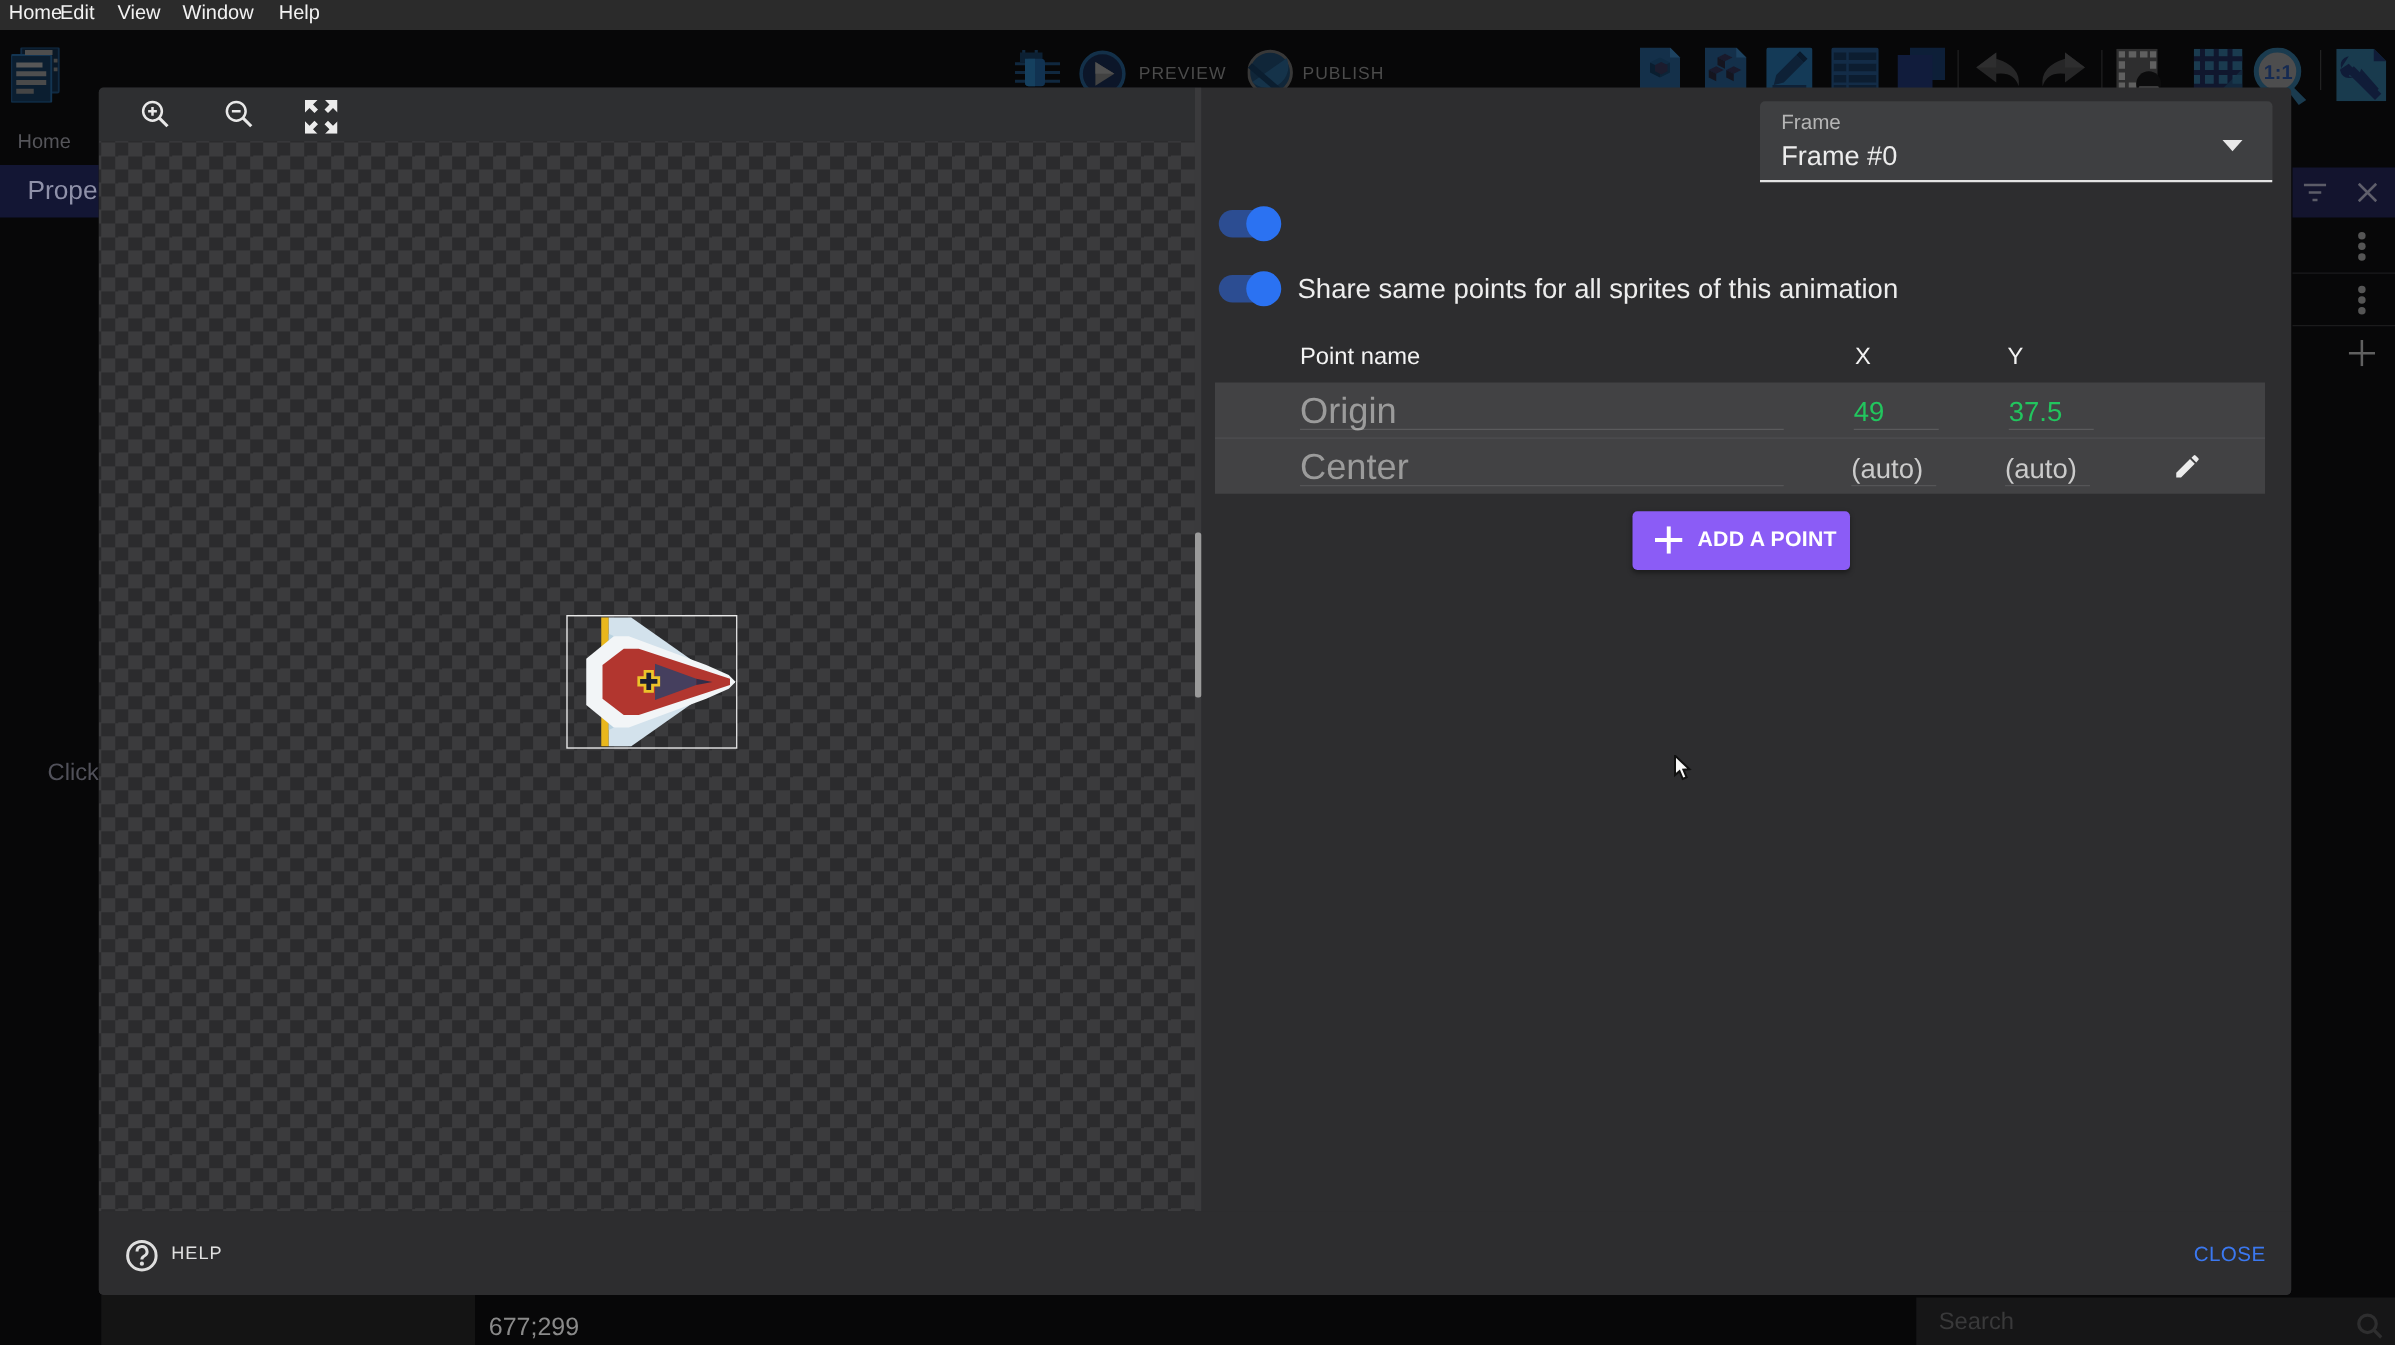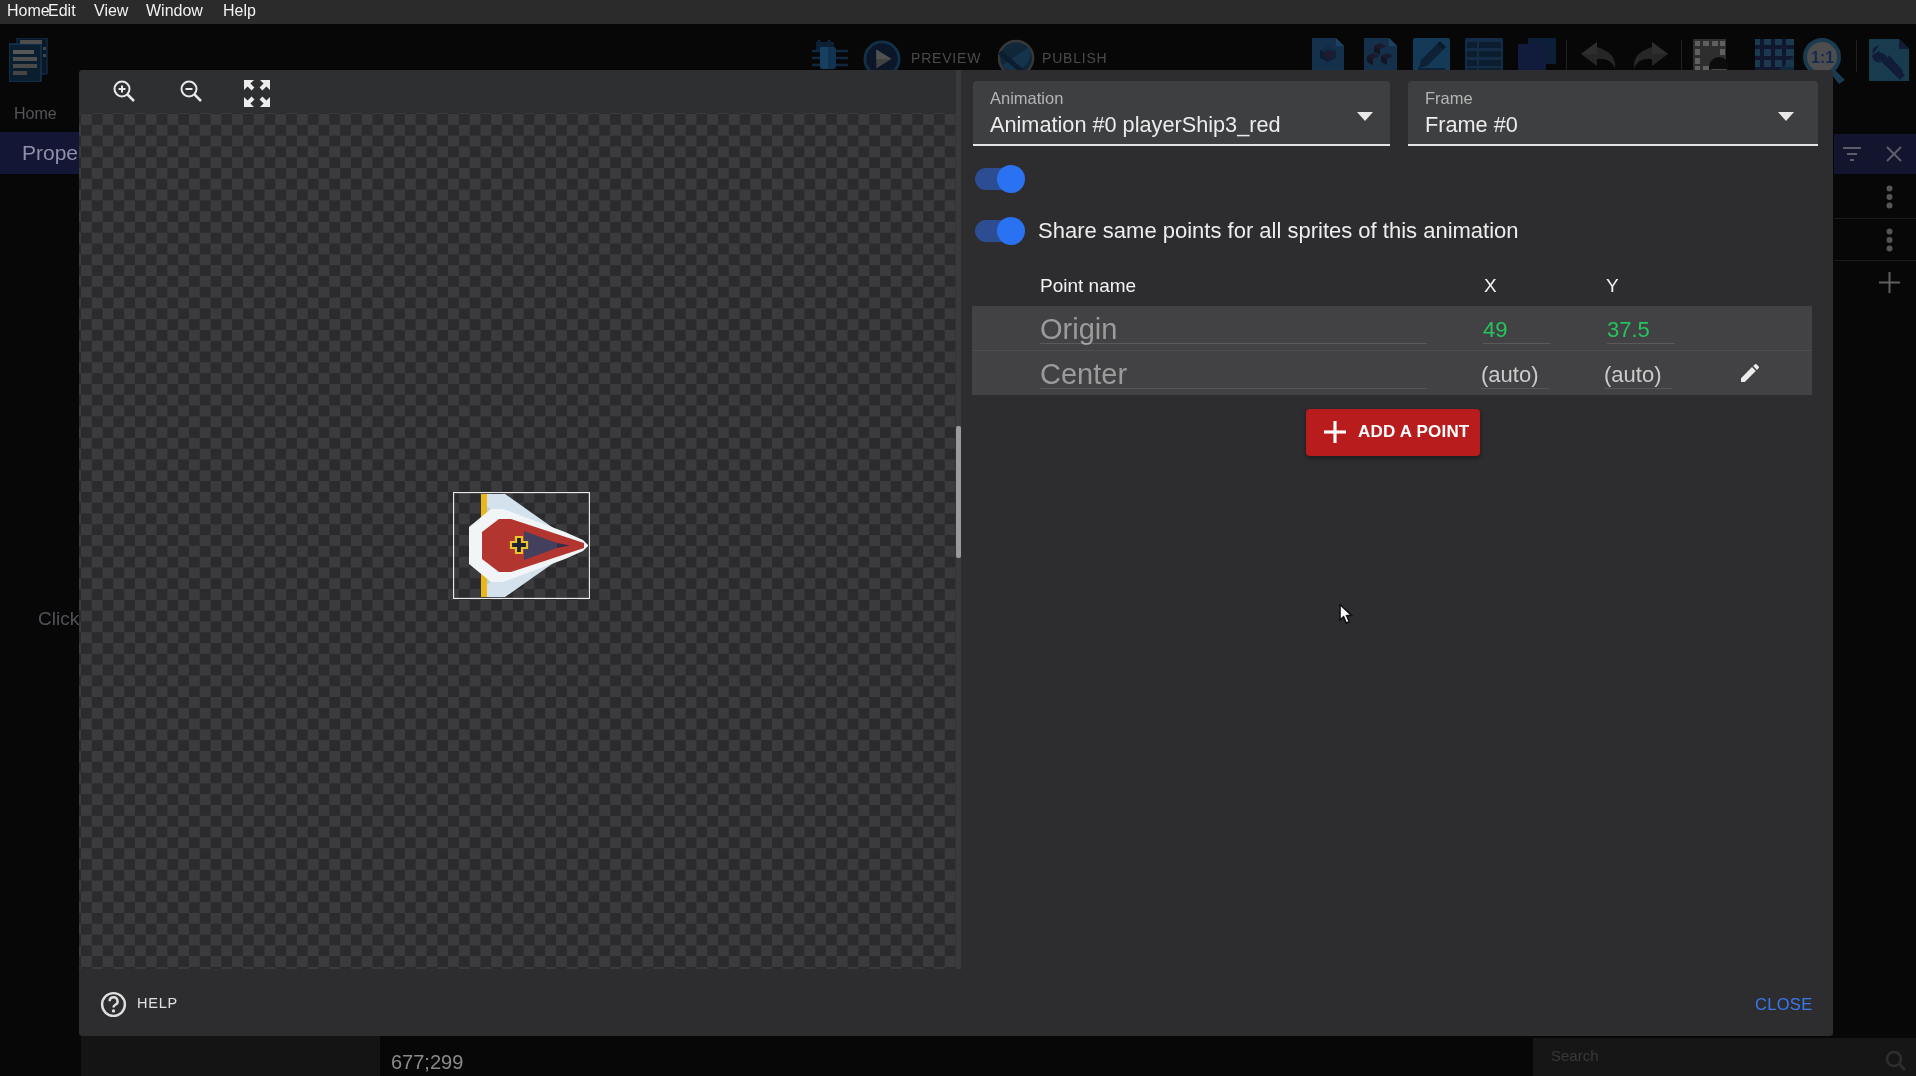--- a/index.html
+++ b/index.html
@@ -24,21 +24,21 @@
 .selarrow{position:absolute;top:31px;width:0;height:0;border-left:8px solid transparent;border-right:8px solid transparent;border-top:9px solid #e8e8e8}
 .togtrack{position:absolute;width:41px;height:22px;border-radius:11px;background:#2c4d92}
 .togthumb{position:absolute;width:28px;height:28px;border-radius:50%;background:#2b72f2}
 .toglabel{position:absolute;font-size:22px;color:#ededed}
 #tblhead{position:absolute;font-size:19px;font-weight:normal;color:#f3f3f3}
 #tblrows{position:absolute;left:893px;top:236px;width:840px;height:89px;background:#424244}
 .rowname{position:absolute;font-size:29px;color:#9b9b9b}
 .rowval{position:absolute;font-size:22px;color:#22c55e}
 .uline{position:absolute;height:1px;background:rgba(255,255,255,0.13)}
 .ulined{position:absolute;height:1px;background:rgba(255,255,255,0.10)}
-#addbtn{position:absolute;left:1227px;top:339px;width:174px;height:47px;background:#b91c1c;border-radius:4px;box-shadow:0 2px 4px rgba(0,0,0,.4);color:#fff}
+#addbtn{position:absolute;left:1227px;top:339px;width:174px;height:47px;background:#8b5cf6;border-radius:4px;box-shadow:0 2px 4px rgba(0,0,0,.4);color:#fff}
 #addbtn .txt{position:absolute;left:52px;top:13px;font-size:17px;font-weight:bold;letter-spacing:.2px}
 #helptxt{position:absolute;left:58px;top:925px;font-size:14.5px;letter-spacing:.8px;color:#e0e0e0}
 #closetxt{position:absolute;left:1676px;top:925px;font-size:16.5px;letter-spacing:.3px;color:#3b78f0}
 </style></head>
 <body>
 
 <div id="menubar">
   <span style="left:7px">Home</span>
   <span style="left:48px">Edit</span>
   <span style="left:94px">View</span>
@@ -227,21 +227,21 @@
 <svg class="abs" style="left:1879px;top:248px" width="21" height="21" viewBox="0 0 21 21">
       <g stroke="#606060" stroke-width="2">
         <line x1="10.5" y1="0" x2="10.5" y2="21"></line>
         <line x1="0" y1="10.5" x2="21" y2="10.5"></line>
       </g>
     </svg>
 
 <div class="abs" style="left:81px;top:1012px;width:299px;height:40px;background:#141414"></div>
 <div class="abs" style="left:391px;top:1027px;font-size:20px;color:#8a8a8a">677;299</div>
 <div class="abs" style="left:1533px;top:1014px;width:383px;height:38px;background:#161617"></div>
-<div class="abs" style="left:1551px;top:1023px;font-size:15px;color:#39393a">Search</div>
+<div class="abs" style="left:1551px;top:1023px;font-size:19px;color:#39393a">Search</div>
 <svg class="abs" style="left:1884px;top:1025px" width="24" height="24" viewBox="0 0 24 24">
       <circle cx="10" cy="10" r="7" fill="none" stroke="#2e2e2f" stroke-width="2.6"></circle>
       <line x1="15" y1="15" x2="21" y2="21" stroke="#2e2e2f" stroke-width="2.6"></line>
     </svg>
 </div>
 
 <div id="dlg">
   <div id="ctoolbar"></div>
 
   <svg class="abs" style="left:33px;top:9px" width="25" height="25" viewBox="0 0 25 25">
@@ -289,25 +289,20 @@
 
     <g stroke="#ecc32a" stroke-width="2.2" fill="#1d2030">
       <path d="M63 45 h6 v5 h5 v6 h-5 v5 h-6 v-5 h-5 v-6 h5 z"></path>
     </g>
   </svg>
 
   <svg class="abs" style="left:1260px;top:534px" width="16" height="22" viewBox="0 0 16 22">
     <path d="M1 0.5 L1 16 L4.6 12.9 L7.2 19.1 L10.3 17.8 L7.7 11.8 L12.6 11.4 Z" fill="#f8f8f8" stroke="#111" stroke-width="1.6"></path>
   </svg>
 
-  <div class="selbox" style="left:894px;width:417px">
-    <div class="sellabel">Animation</div>
-    <div class="selvalue">Animation #0 playerShip3_red</div>
-    <div class="selarrow" style="left:384px"></div>
-  </div>
   <div class="selbox" style="left:1329px;width:410px">
     <div class="sellabel">Frame</div>
     <div class="selvalue">Frame #0</div>
     <div class="selarrow" style="left:370px"></div>
   </div>
   <div class="togtrack" style="left:896px;top:98px"></div>
   <div class="togthumb" style="left:918px;top:95px"></div>
   <div class="togtrack" style="left:896px;top:150px"></div>
   <div class="togthumb" style="left:918px;top:147px"></div>
   <div class="toglabel" style="left:959px;top:148px">Share same points for all sprites of this animation</div>

